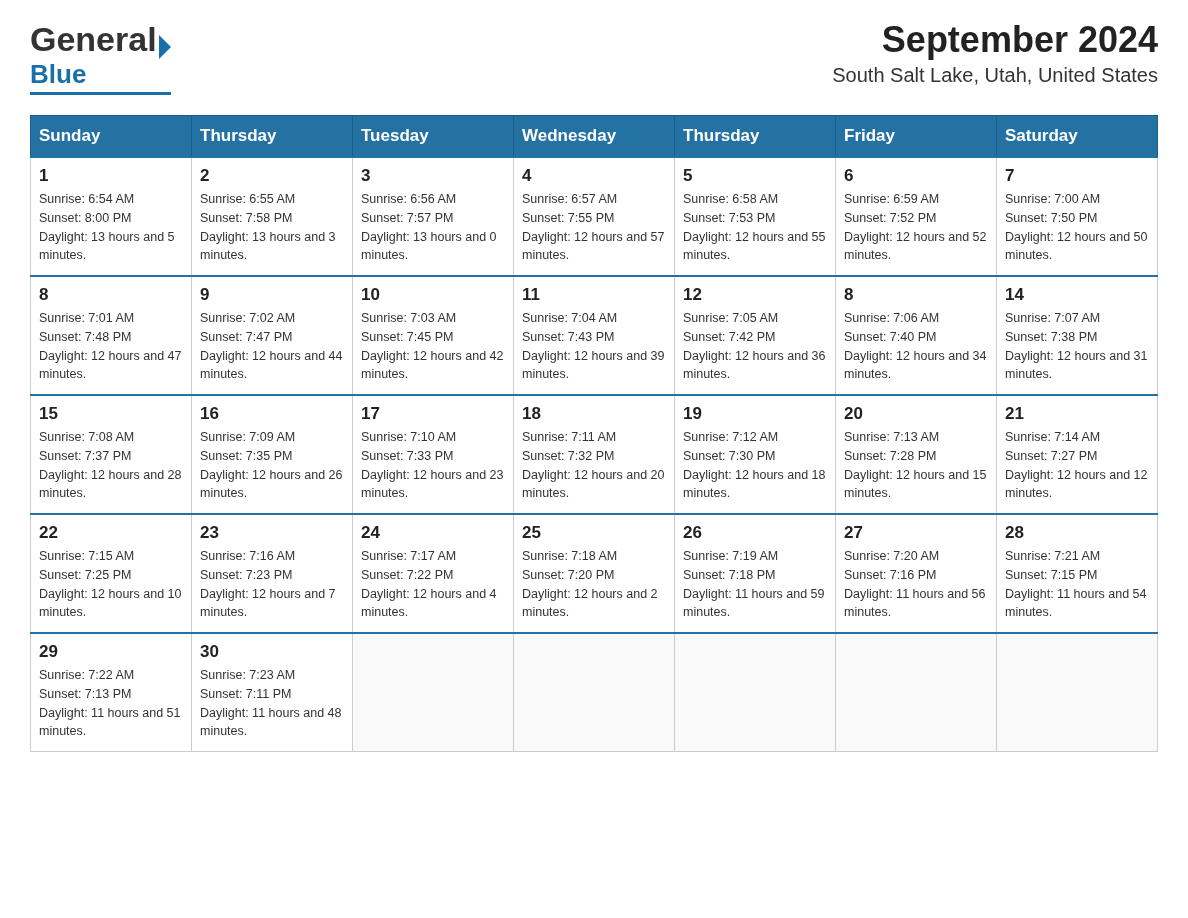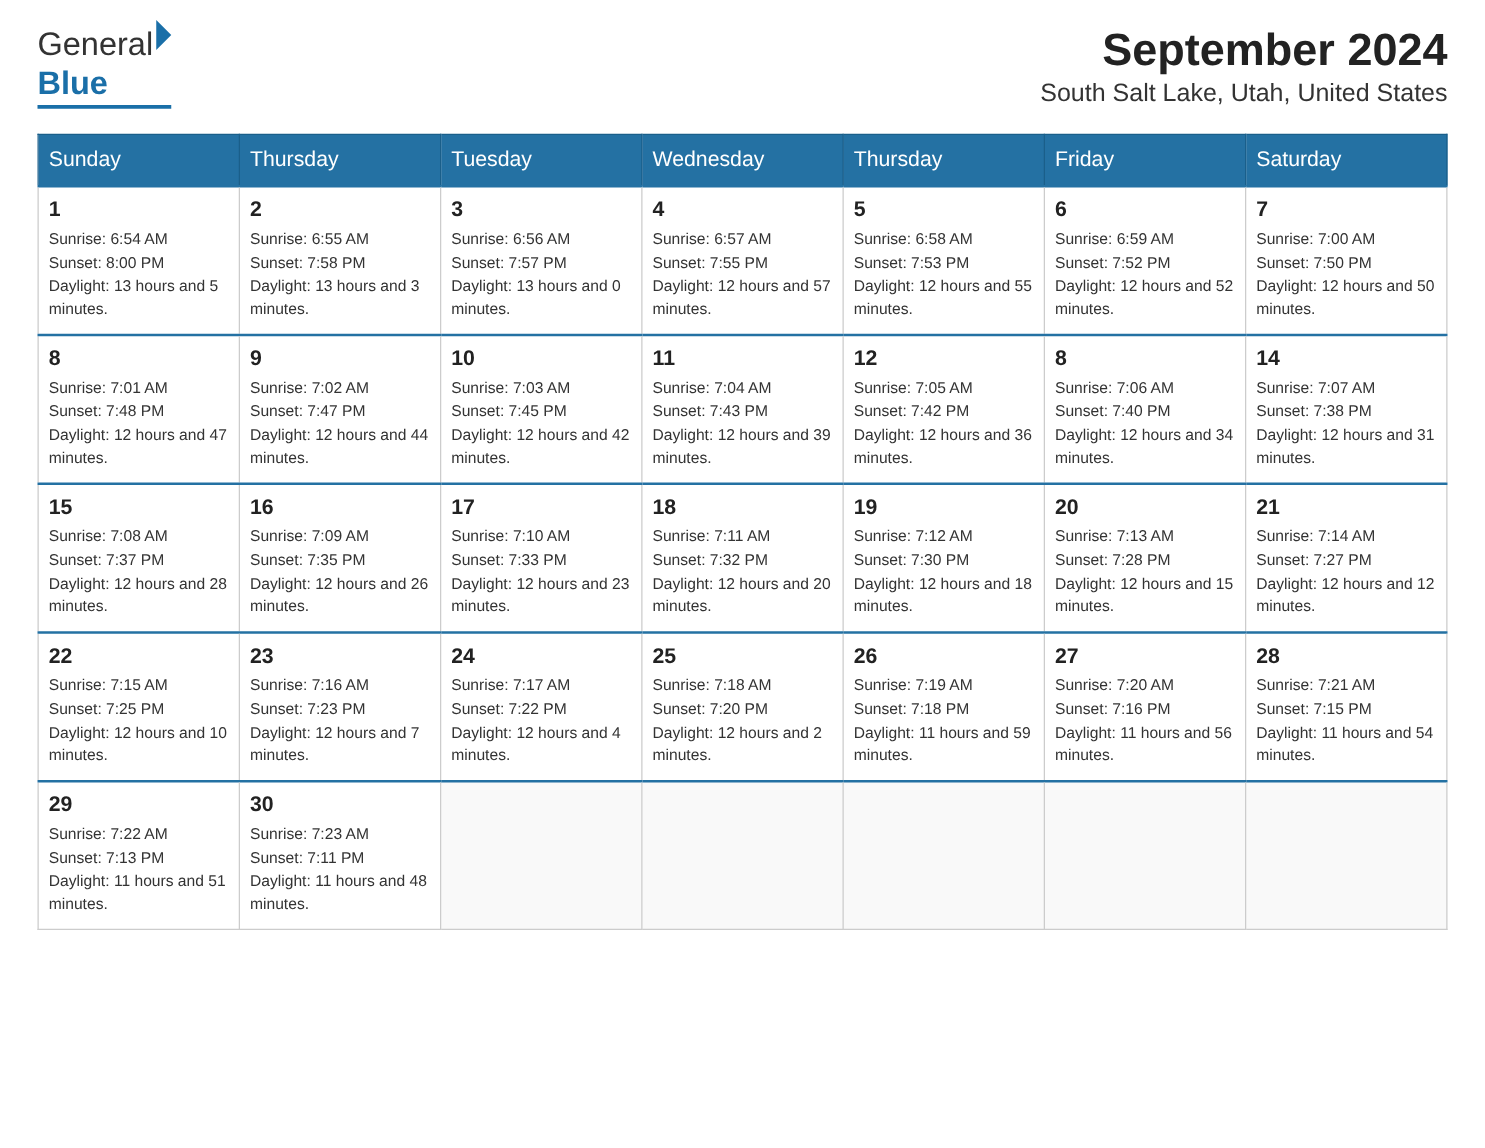--- a/index.html
+++ b/index.html
@@ -16,23 +16,23 @@
       align-items: flex-start;
       margin-bottom: 20px;
     }
     .logo {
       display: flex;
       flex-direction: column;
       align-items: flex-start;
     }
     .logo-text {
       display: flex;
-      align-items: flex-start;
-      font-size: 26px;
-      font-weight: normal;
+      align-items: flex-end;
+      font-size: 34px;
+      font-weight: bold;
       color: #333;
     }
     .logo-general { color: #333; }
     .logo-blue { color: #1a6fa8; text-align: center; }
     .logo-triangle {
       width: 0; height: 0;
       border-left: 12px solid #1a6fa8;
       border-top: 12px solid transparent;
       border-bottom: 12px solid transparent;
       margin-left: 2px;
@@ -61,21 +61,21 @@
     .calendar-table {
       width: 100%;
       border-collapse: collapse;
       border: 1px solid #aaa;
     }
     .calendar-table th {
       background: #2471a3;
       color: #fff;
       padding: 10px 8px;
       font-size: 17px;
-      font-weight: normal;
+      font-weight: bold;
       text-align: left;
       border: 1px solid #1a5f8a;
     }
     .calendar-table td {
       vertical-align: top;
       padding: 8px 8px 10px 8px;
       border: 1px solid #ccc;
       width: 14.28%;
       min-height: 100px;
     }

